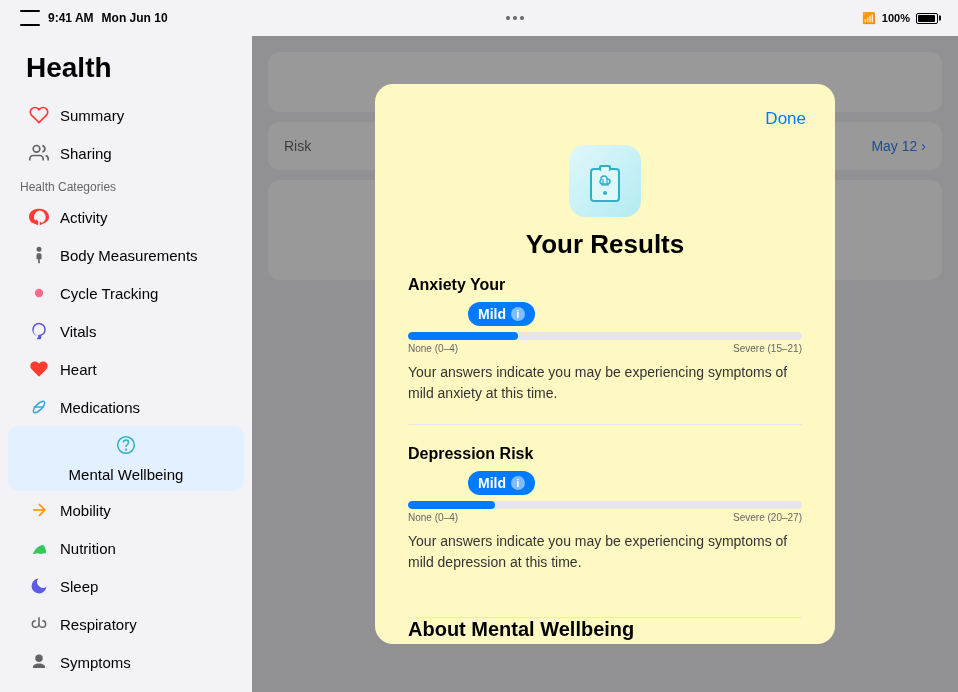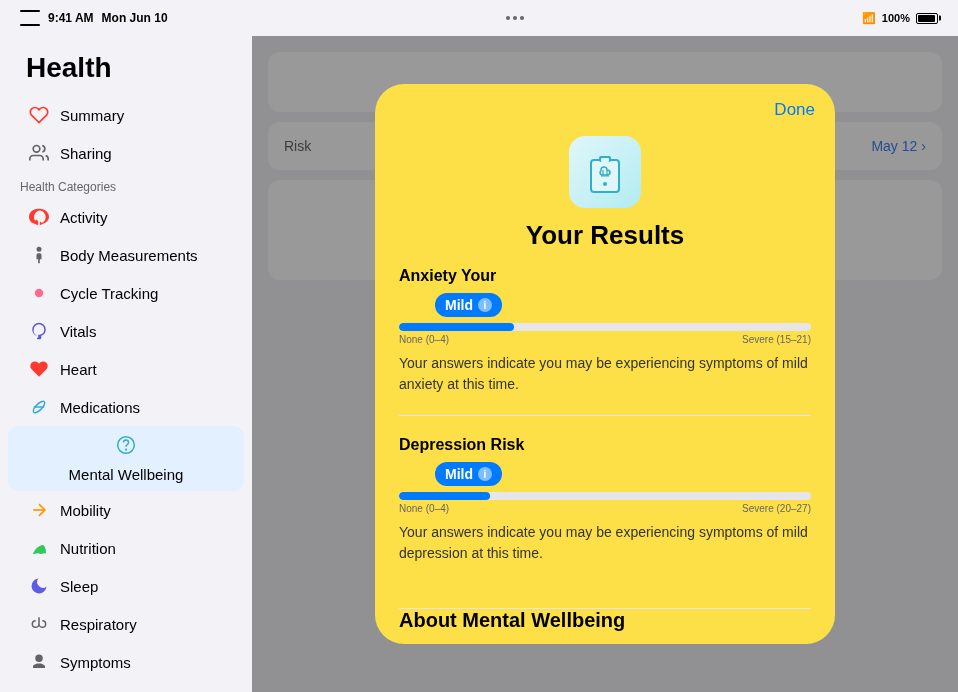--- a/index.html
+++ b/index.html
@@ -164,27 +164,27 @@
       top: 0; left: 0; right: 0; bottom: 0;
       background: rgba(0,0,0,0.4);
       display: flex;
       align-items: center;
       justify-content: center;
       z-index: 100;
     }
 
     
     .modal {
-      background: #fde047;
-      border-radius: 29px;
+      background: #fef9c3;
+      border-radius: 18px;
       width: 460px;
       max-height: 560px;
       overflow-y: auto;
       position: relative;
-      padding: 0;
+      padding: 9px;
     }
 
     .modal-header {
       display: flex;
       justify-content: flex-end;
       padding: 16px 20px 0;
     }
     .done-button {
       font-size: 17px;
       color: #007aff;
@@ -237,21 +237,21 @@
     .mild-badge {
       background: #007aff;
       color: #fff;
       font-size: 14px;
       font-weight: 600;
       padding: 4px 10px;
       border-radius: 14px;
       display: flex;
       align-items: center;
       gap: 5px;
-      margin-left: 36px;
+      margin-left: 60px;
     }
     .info-icon {
       width: 14px; height: 14px;
       background: rgba(255,255,255,0.5);
       border-radius: 50%;
       display: flex; align-items: center; justify-content: center;
       font-size: 10px; color: #fff; font-weight: 700;
     }
 
     .progress-bar-container {

